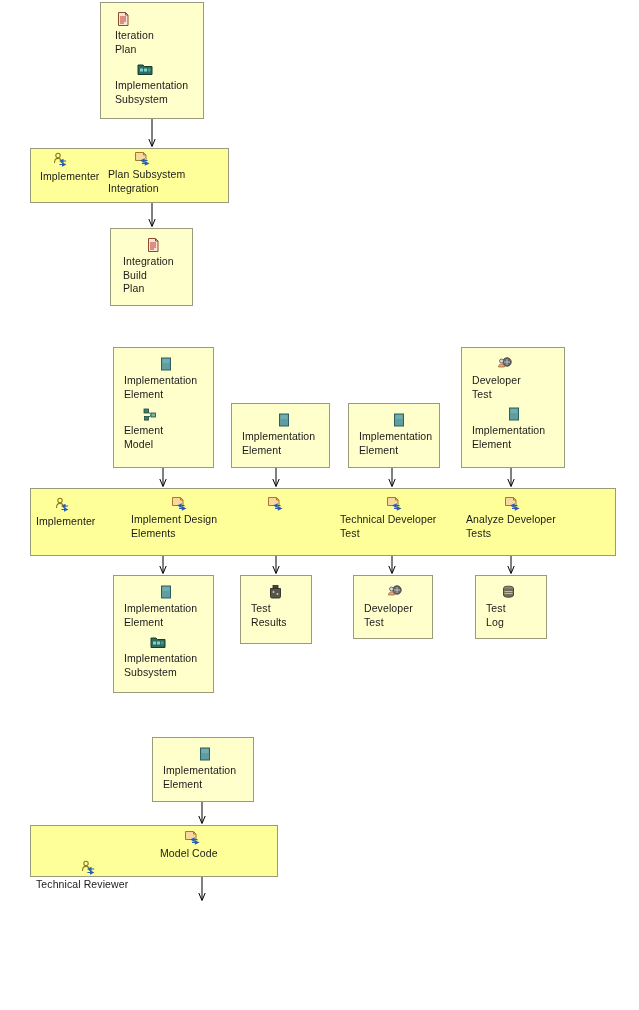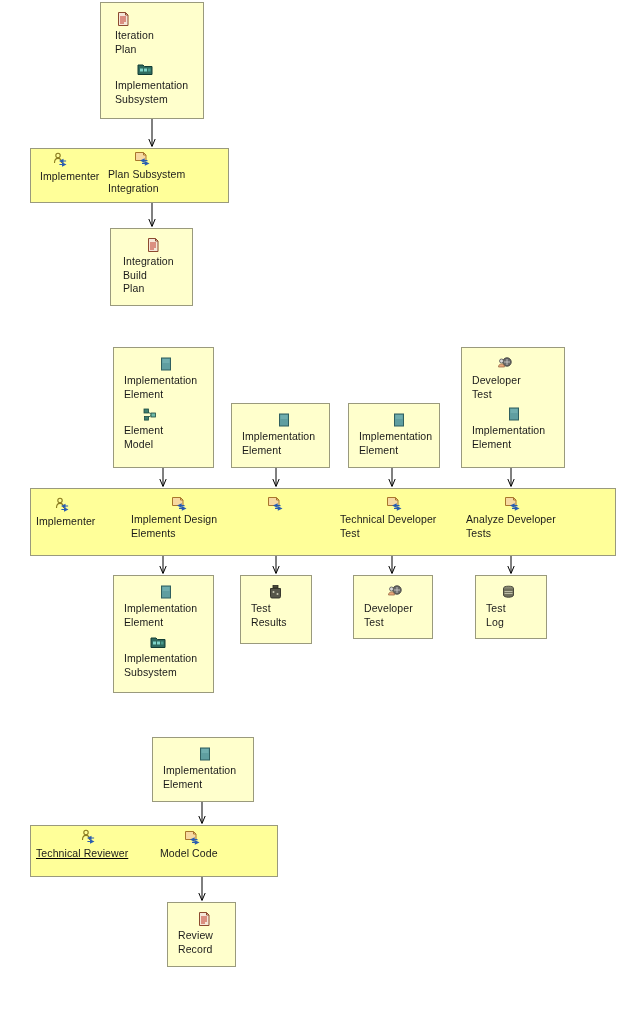--- a/index.html
+++ b/index.html
@@ -358,21 +358,21 @@
           <rect x="3.5" y="2" width="9" height="12" fill="#5f9ea0" stroke="#2f5f60" stroke-width="1"></rect>
           <rect x="4.5" y="3" width="7" height="4" fill="#7ab8b8" opacity="0.6"></rect>
         </svg>
       </span>
       <span class="lbl">Implementation
 Element</span>
     </div>
   </div>
 
   <div class="band" style="left:30px; top:825px; width:248px; height:52px;"></div>
-  <div class="cell" style="left:36px; top:829px; width:110px;text-decoration:underline;">
+  <div class="cell" style="left:36px; top:860px; width:110px;">
     <span class="icon" style="margin-left:44px;">
       <svg width="17" height="17" viewBox="0 0 17 17">
         <circle cx="6" cy="3.5" r="2.2" fill="none" stroke="#8a7b20" stroke-width="1.1"></circle>
         <path d="M2.5 11 c0-3 1.8-4.6 3.5-4.6 c1.7 0 3.5 1.6 3.5 4.6" fill="none" stroke="#8a7b20" stroke-width="1.1"></path>
         <path d="M7 9 l4.5 -2.2 v1.6 h2.6 v1.2 h-2.6 v1.6 z" fill="#2a5db0"></path>
         <path d="M14.5 12.5 l-4.5 2.2 v-1.6 h-2.6 v-1.2 h2.6 v-1.6 z" fill="#2a5db0"></path>
       </svg>
     </span>
     <span class="lbl">Technical Reviewer</span>
   </div>
@@ -381,38 +381,20 @@
       <svg width="17" height="17" viewBox="0 0 17 17">
         <path d="M1.5 2.5 h8 l2.5 2.5 v5.5 h-10.5 z" fill="#f7d9a0" stroke="#a8762c" stroke-width="1"></path>
         <path d="M9.5 2.5 v2.5 h2.5" fill="none" stroke="#a8762c" stroke-width="1"></path>
         <path d="M6 10.5 l4.7 -2.3 v1.7 h2.8 v1.3 h-2.8 v1.7 z" fill="#2a5db0"></path>
         <path d="M15.5 13.5 l-4.7 2.3 v-1.7 h-2.8 v-1.3 h2.8 v-1.7 z" fill="#2a5db0"></path>
       </svg>
     </span>
     <span class="lbl">Model Code</span>
   </div>
 
-  <div class="node" style="left:167px; top:902px; width:69px; height:65px;">
-    <div class="cell" style="left:10px; top:8px; width:56px;">
-      <span class="icon" style="margin-left:18px;">
-        <svg width="16" height="16" viewBox="0 0 16 16">
-          <path d="M3.5 1.5 h7 l2.5 2.5 v10.5 h-9.5 z" fill="#f5e6d8" stroke="#8c4a2f" stroke-width="1"></path>
-          <path d="M10.5 1.5 v2.5 h2.5" fill="none" stroke="#8c4a2f" stroke-width="1"></path>
-          <g stroke="#c0392b" stroke-width="1">
-            <line x1="5" y1="6" x2="11" y2="6"></line>
-            <line x1="5" y1="8" x2="11" y2="8"></line>
-            <line x1="5" y1="10" x2="11" y2="10"></line>
-            <line x1="5" y1="12" x2="9" y2="12"></line>
-          </g>
-        </svg>
-      </span>
-      <span class="lbl">Review
-Record</span>
-    </div>
-  </div>
 
   <svg class="arrowlayer">
     <defs>
       <marker id="ah" markerWidth="9" markerHeight="9" refX="7.5" refY="4" orient="auto">
         <path d="M0,0.6 L8,4 L0,7.4" fill="none" stroke="#000" stroke-width="1"></path>
       </marker>
     </defs>
     <g stroke="#000000" stroke-width="1" fill="none" marker-end="url(#ah)">
 
       <line x1="152" y1="119" x2="152" y2="146"></line>

